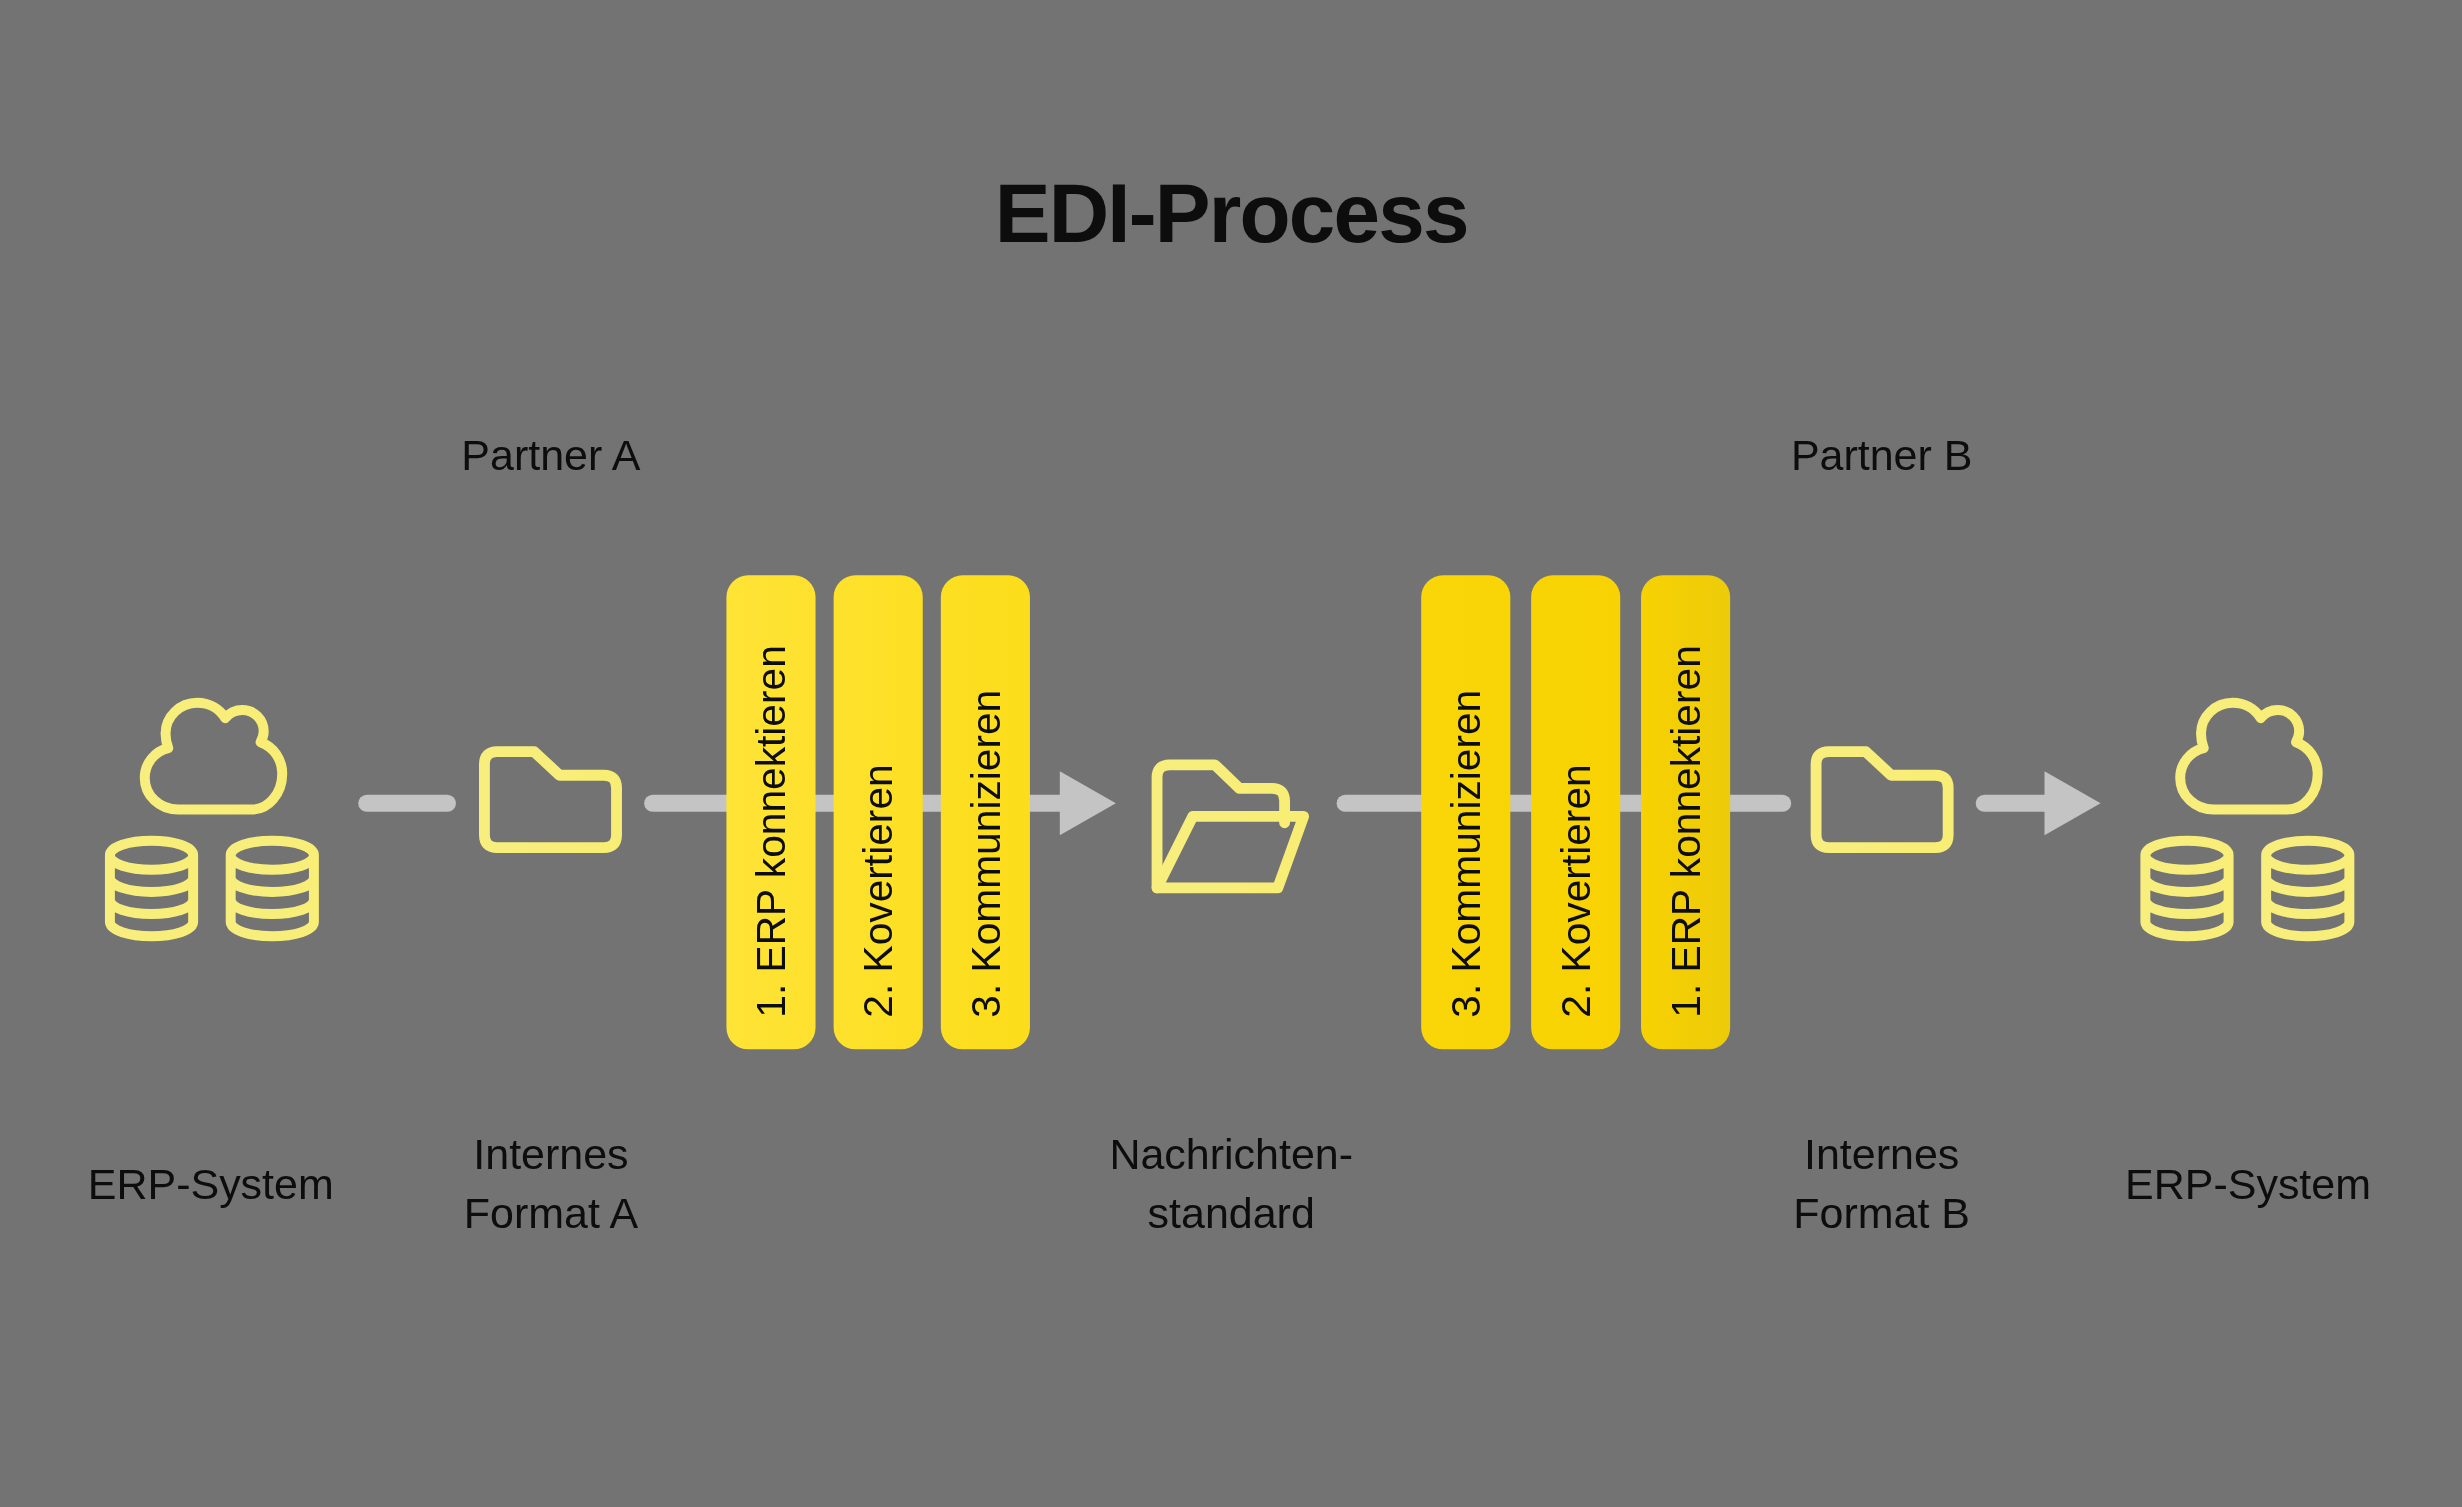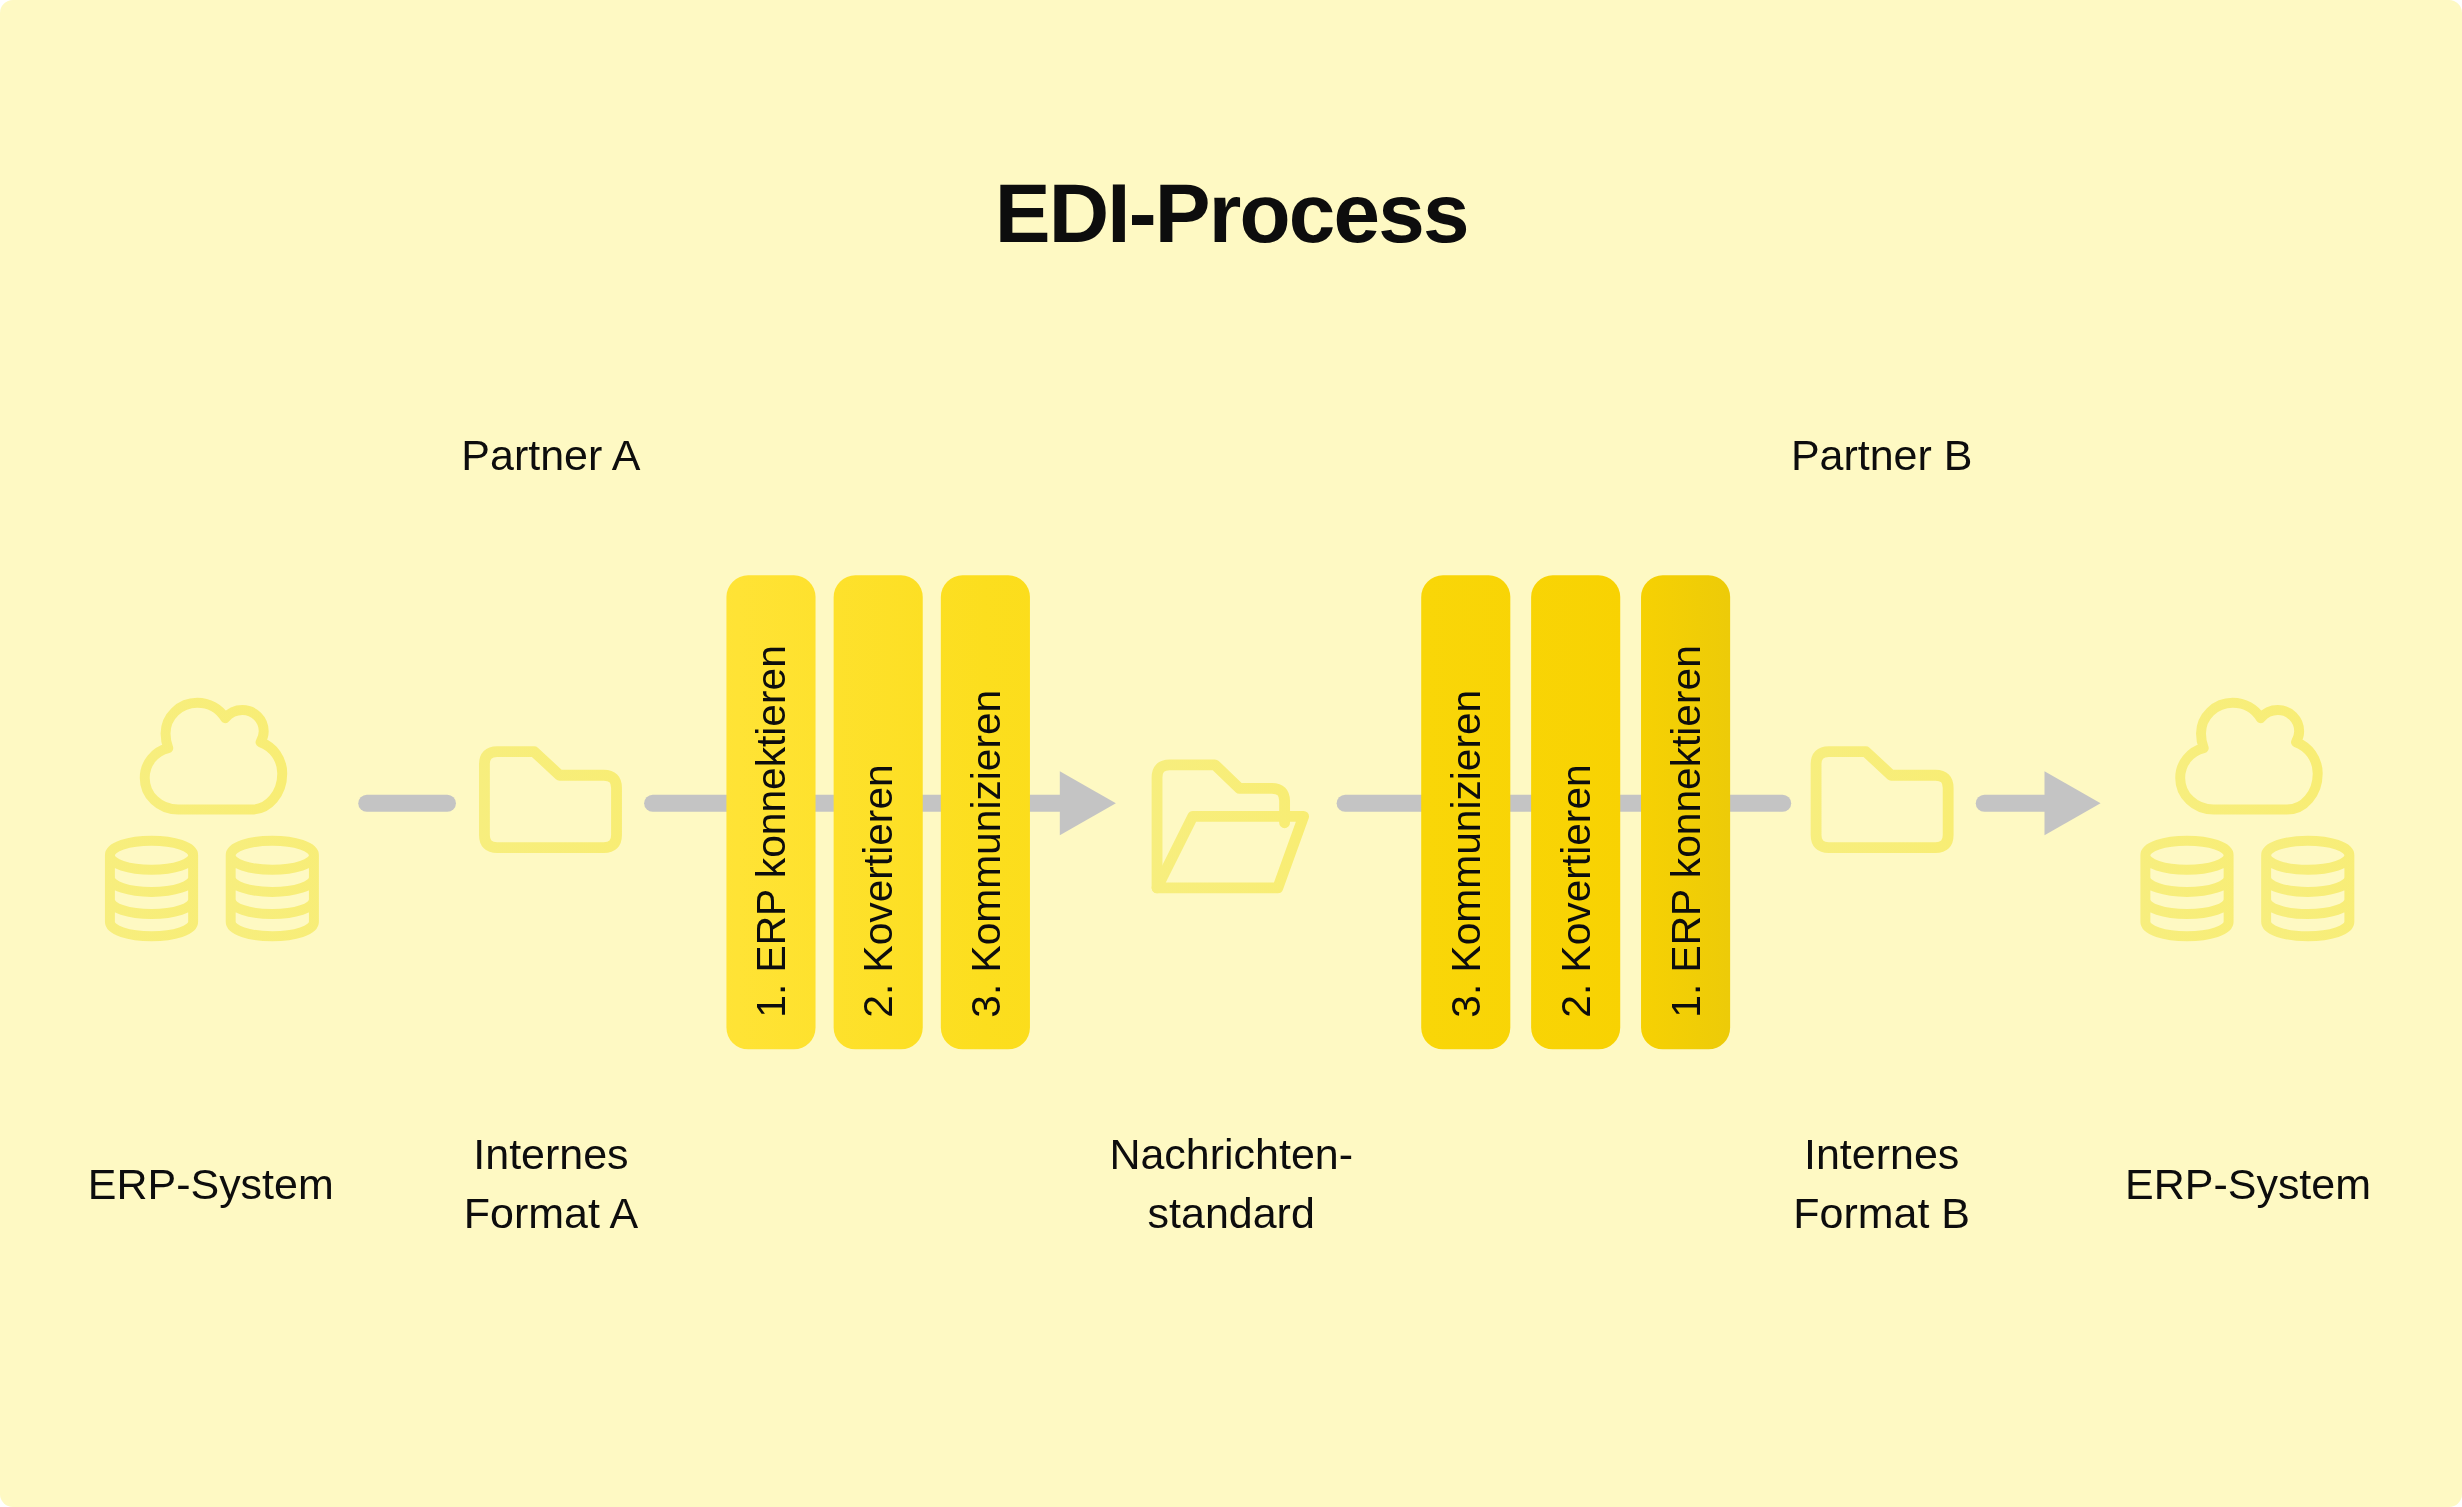--- a/index.html
+++ b/index.html
@@ -7,22 +7,21 @@
     padding: 0;
     background: #ffffff;
     width: 100%;
     height: 100%;
     overflow: hidden;
     font-family: "Liberation Sans", sans-serif;
   }
   .stage {
     position: fixed;
     inset: 0;
-    background: #fef9c3;
-    border-radius: 13px;
+    background: #737373;
   }
   .stage svg {
     display: block;
     width: 100%;
     height: 100%;
   }
   text {
     font-family: "Liberation Sans", sans-serif;
     fill: #0d0d0d;
   }

